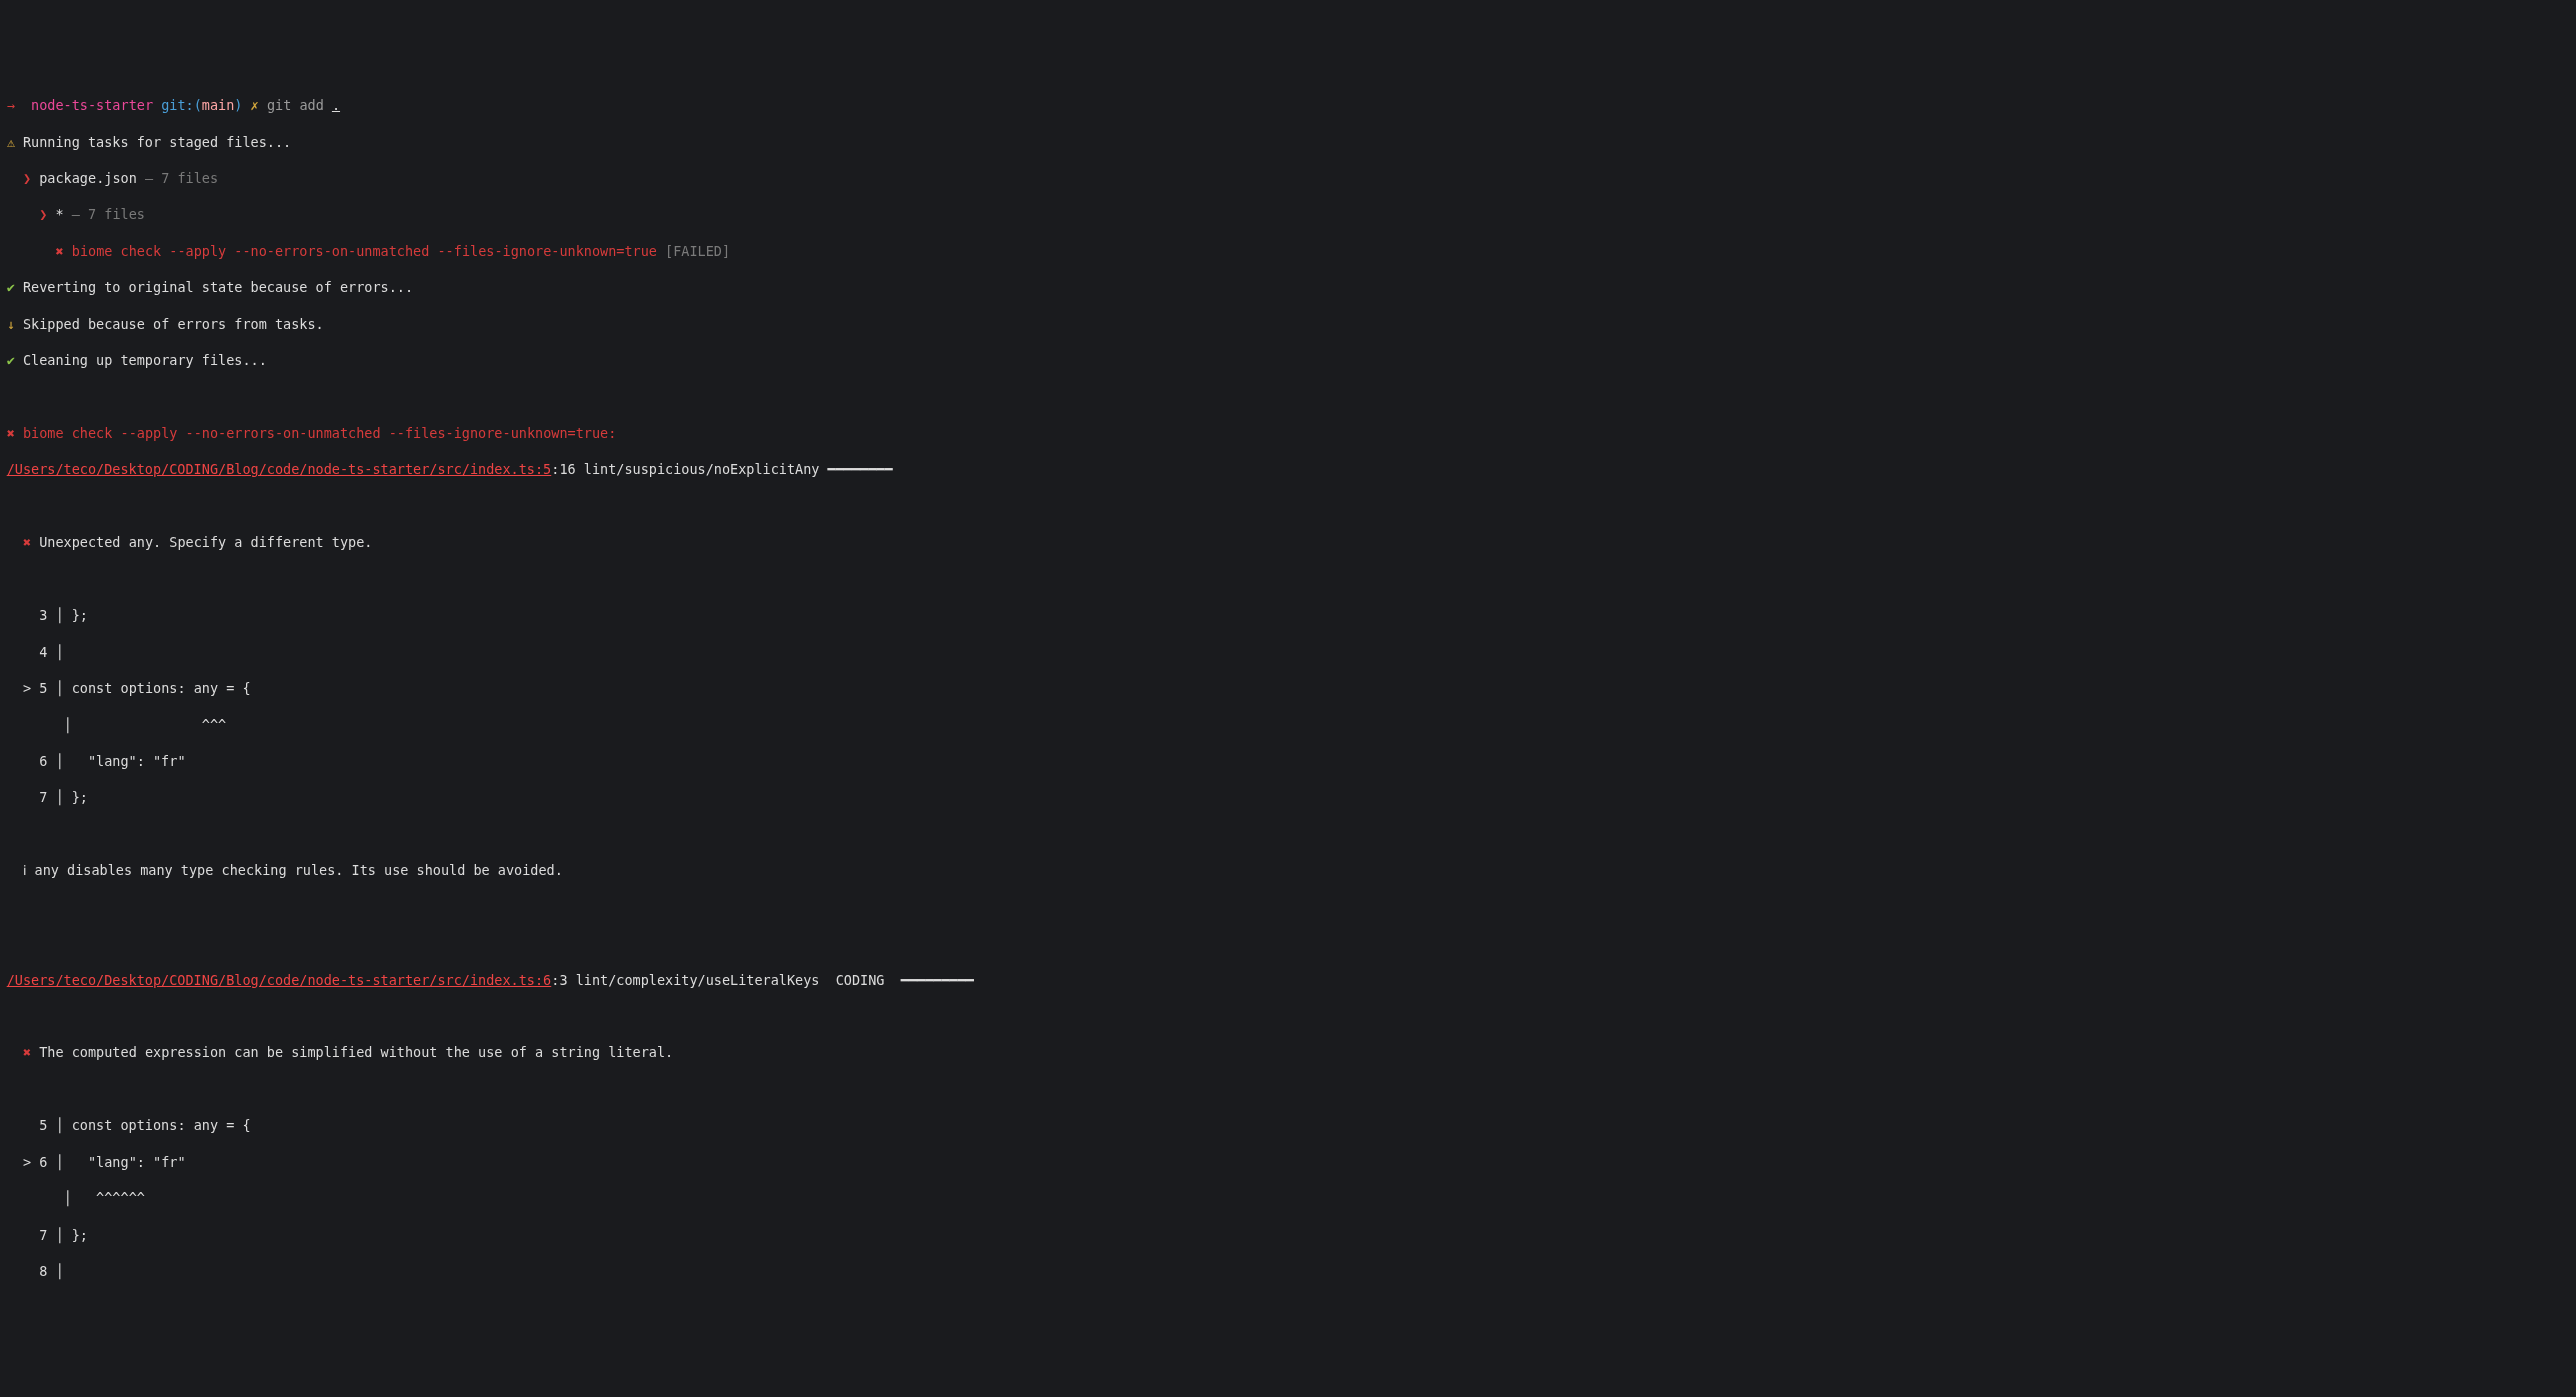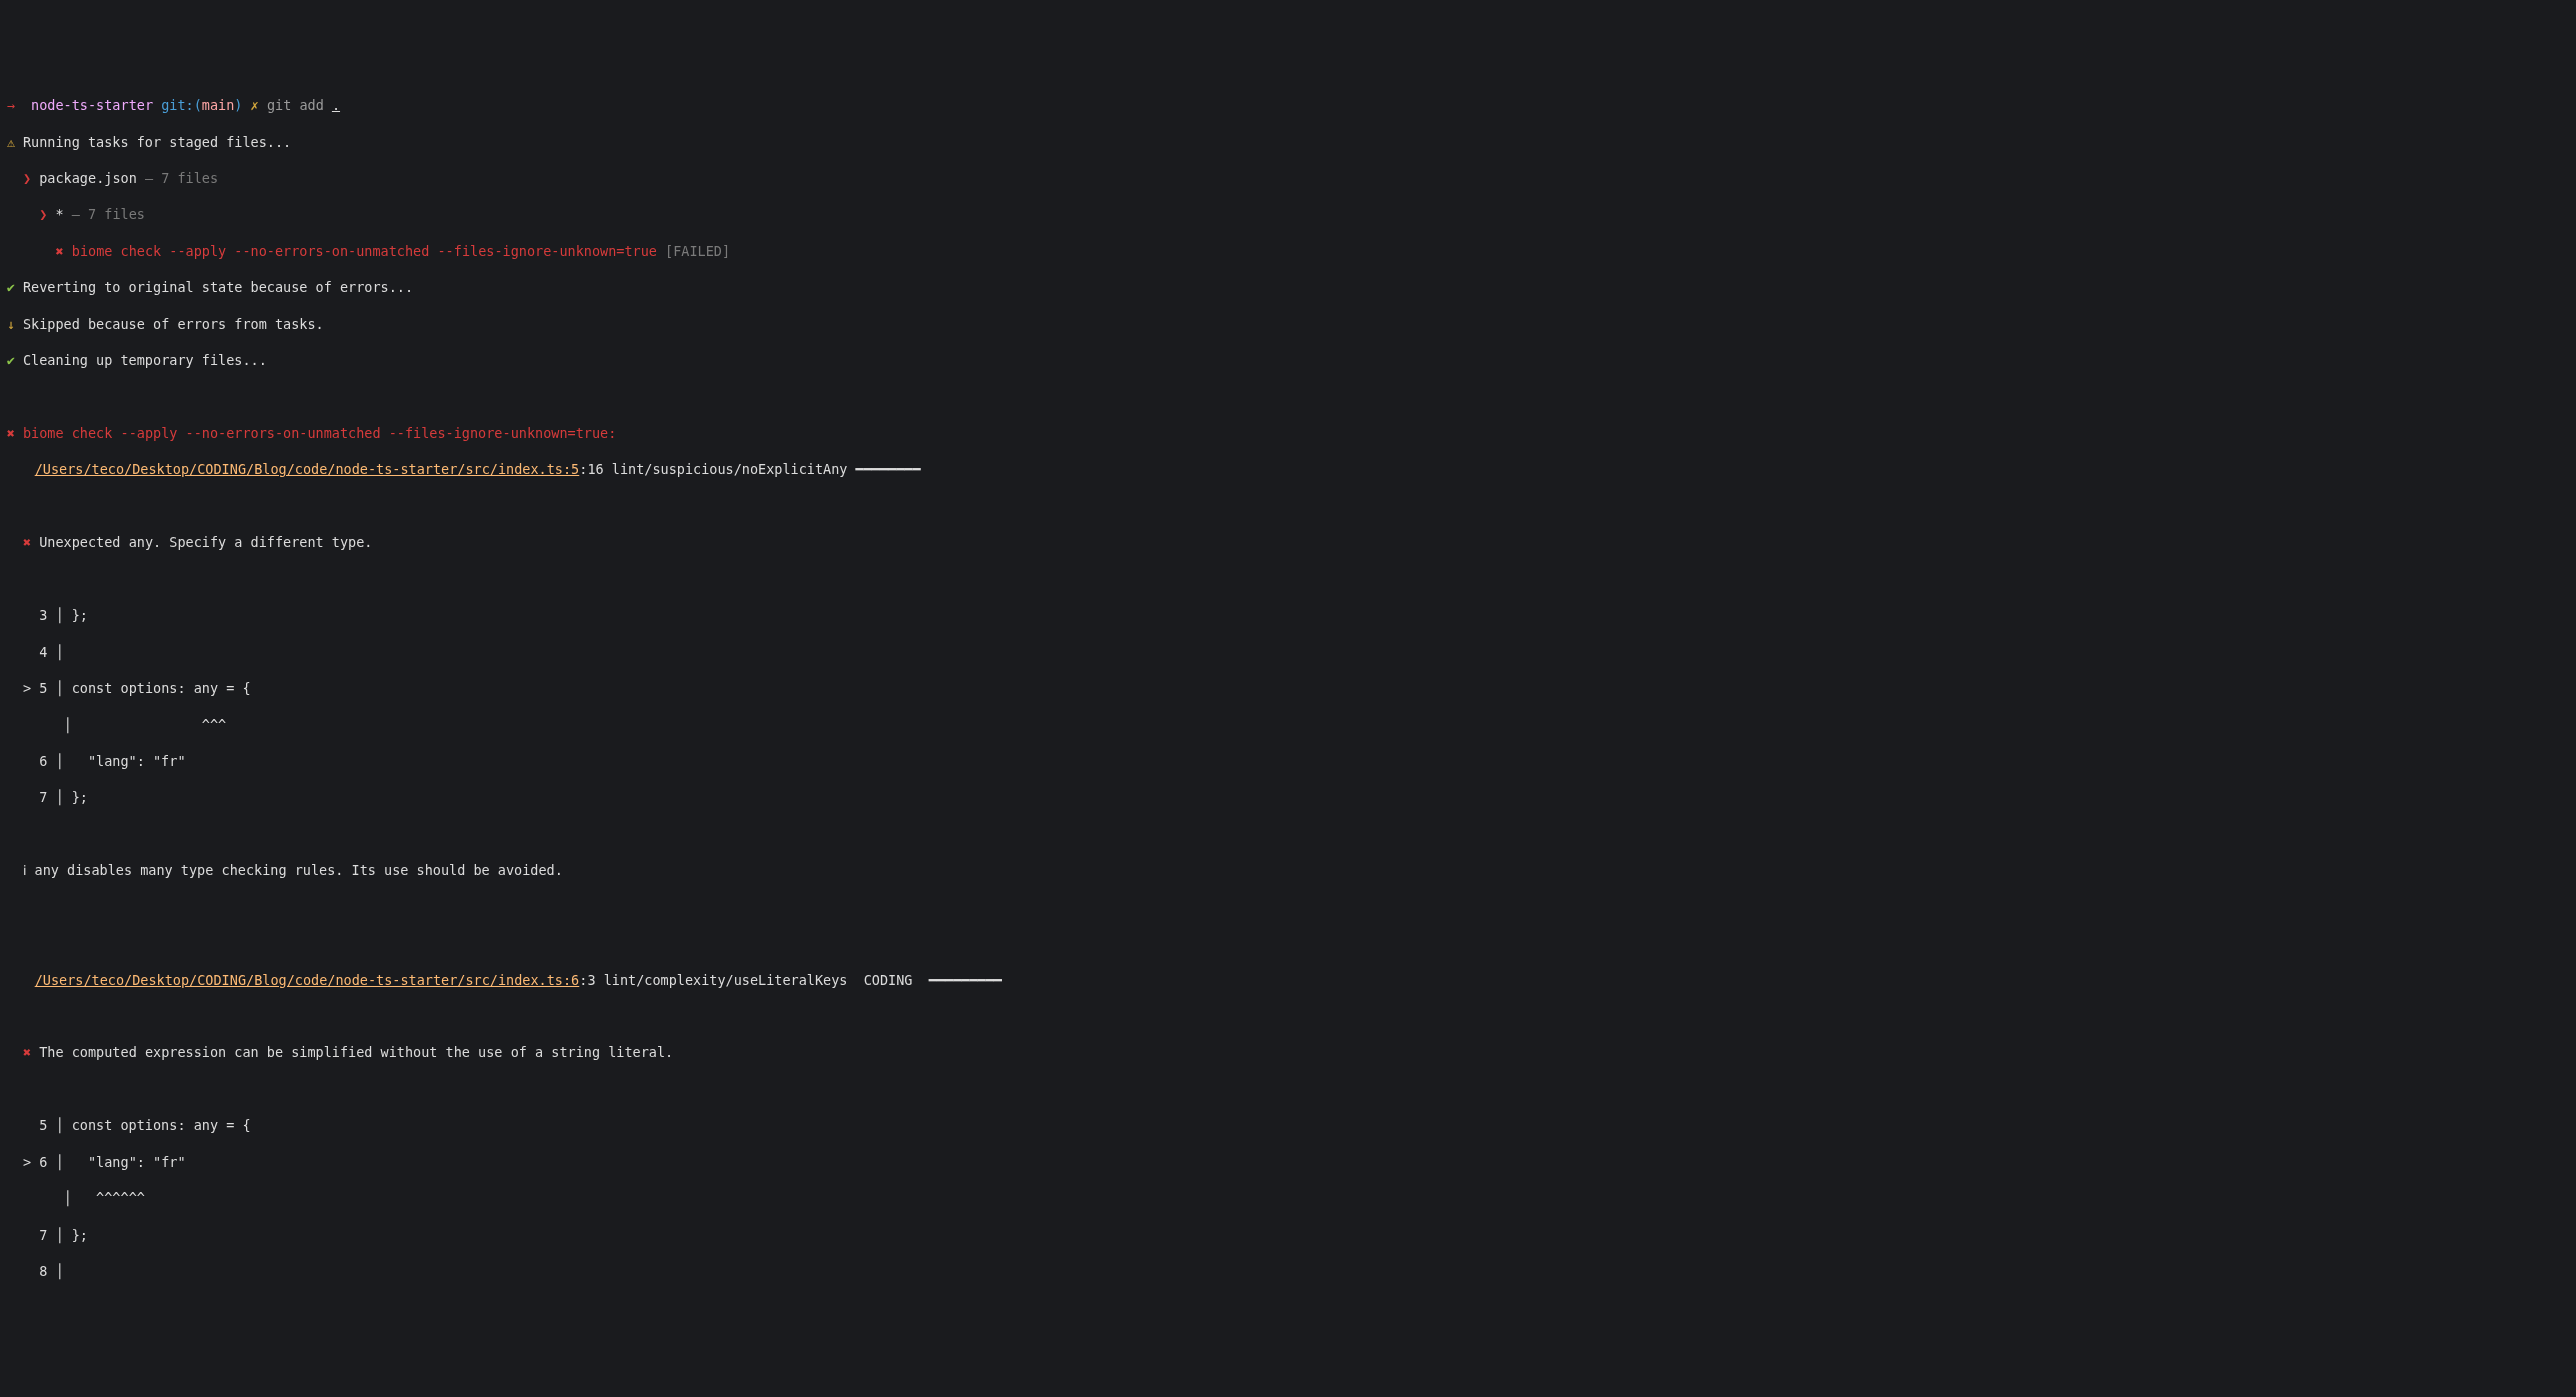--- a/index.html
+++ b/index.html
@@ -7,30 +7,30 @@
     background: #1a1b1e;
     color: #d4d4d4;
     font-family: 'SF Mono', 'Monaco', 'Menlo', 'Consolas', monospace;
     font-size: 13.5px;
     line-height: 1.35;
     padding: 5px 6.7px;
     white-space: pre;
   }
   .line { display: block; }
   .arrow-red { color: #d63b3b; }
-  .cyan { color: #f0abfc; }
+  .cyan { color: #ec4899; }
   .blue { color: #4a9fd8; }
   .green-check { color: #8bc34a; }
   .yellow-warn { color: #d4a83d; }
   .yellow-arrow { color: #d4a83d; }
   .paren-red { color: #fca5a5; }
   .gray { color: #7a7a7a; }
   .dim { color: #9a9a9a; }
   .white { color: #dcdcdc; }
-  .link { color: #fdba74; text-decoration: underline; margin-left: 28px; }
+  .link { color: #ef4444; text-decoration: underline; }
   .fail-red { color: #d63b3b; }
   .x-mark { color: #d63b3b; font-weight: bold; }
   .line-num { color: #dcdcdc; }
   .pipe { color: #dcdcdc; }
   .prompt-x { color: #d4a83d; }
   .quoted { color: #d4a83d; }
 </style>
 </head>
 <body>
 

